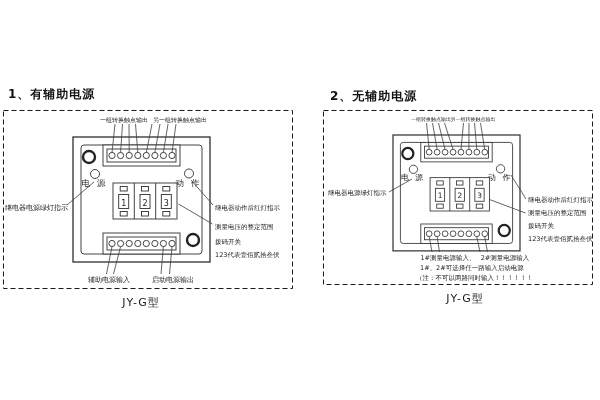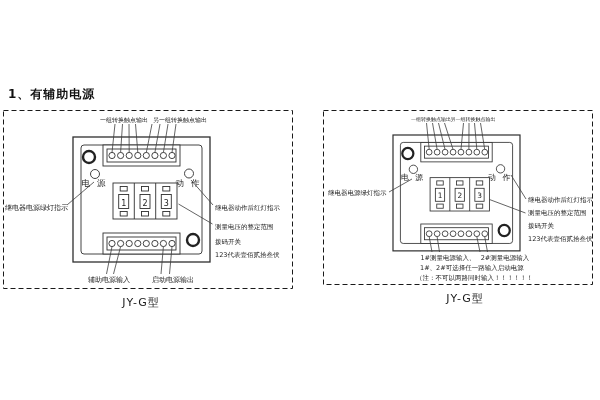--- a/index.html
+++ b/index.html
@@ -19,20 +19,21 @@
   .screw{stroke:#222;fill:none;stroke-width:2.4;}
   .ledtxt{font-size:8.5px;letter-spacing:7px;}
   .cap{font-size:11px;letter-spacing:1px;}
 </style>
 </head>
 <body>
 
 <div class="stage">
 
   <div class="sec-title" style="left:8px;top:86px;">1、有辅助电源</div>
+  <div class="sec-title" style="left:330px;top:88px;">2、无辅助电源</div>
 
   <div class="panel" style="left:3px;top:110px;width:290px;height:205px;">
   <svg width="290" height="205" viewBox="0 0 290 205">
     <rect x="0.5" y="0.5" width="289" height="178" class="dash"></rect>
 
     <g transform="translate(70,27)">
       <rect x="0" y="0" width="137" height="125" class="outl"></rect>
       <rect x="8" y="8" width="121" height="109" rx="3" class="ln"></rect>
       <rect x="30" y="8" width="77" height="21" class="lnf"></rect>
       <rect x="34" y="12" width="69" height="13" class="lnf"></rect>

